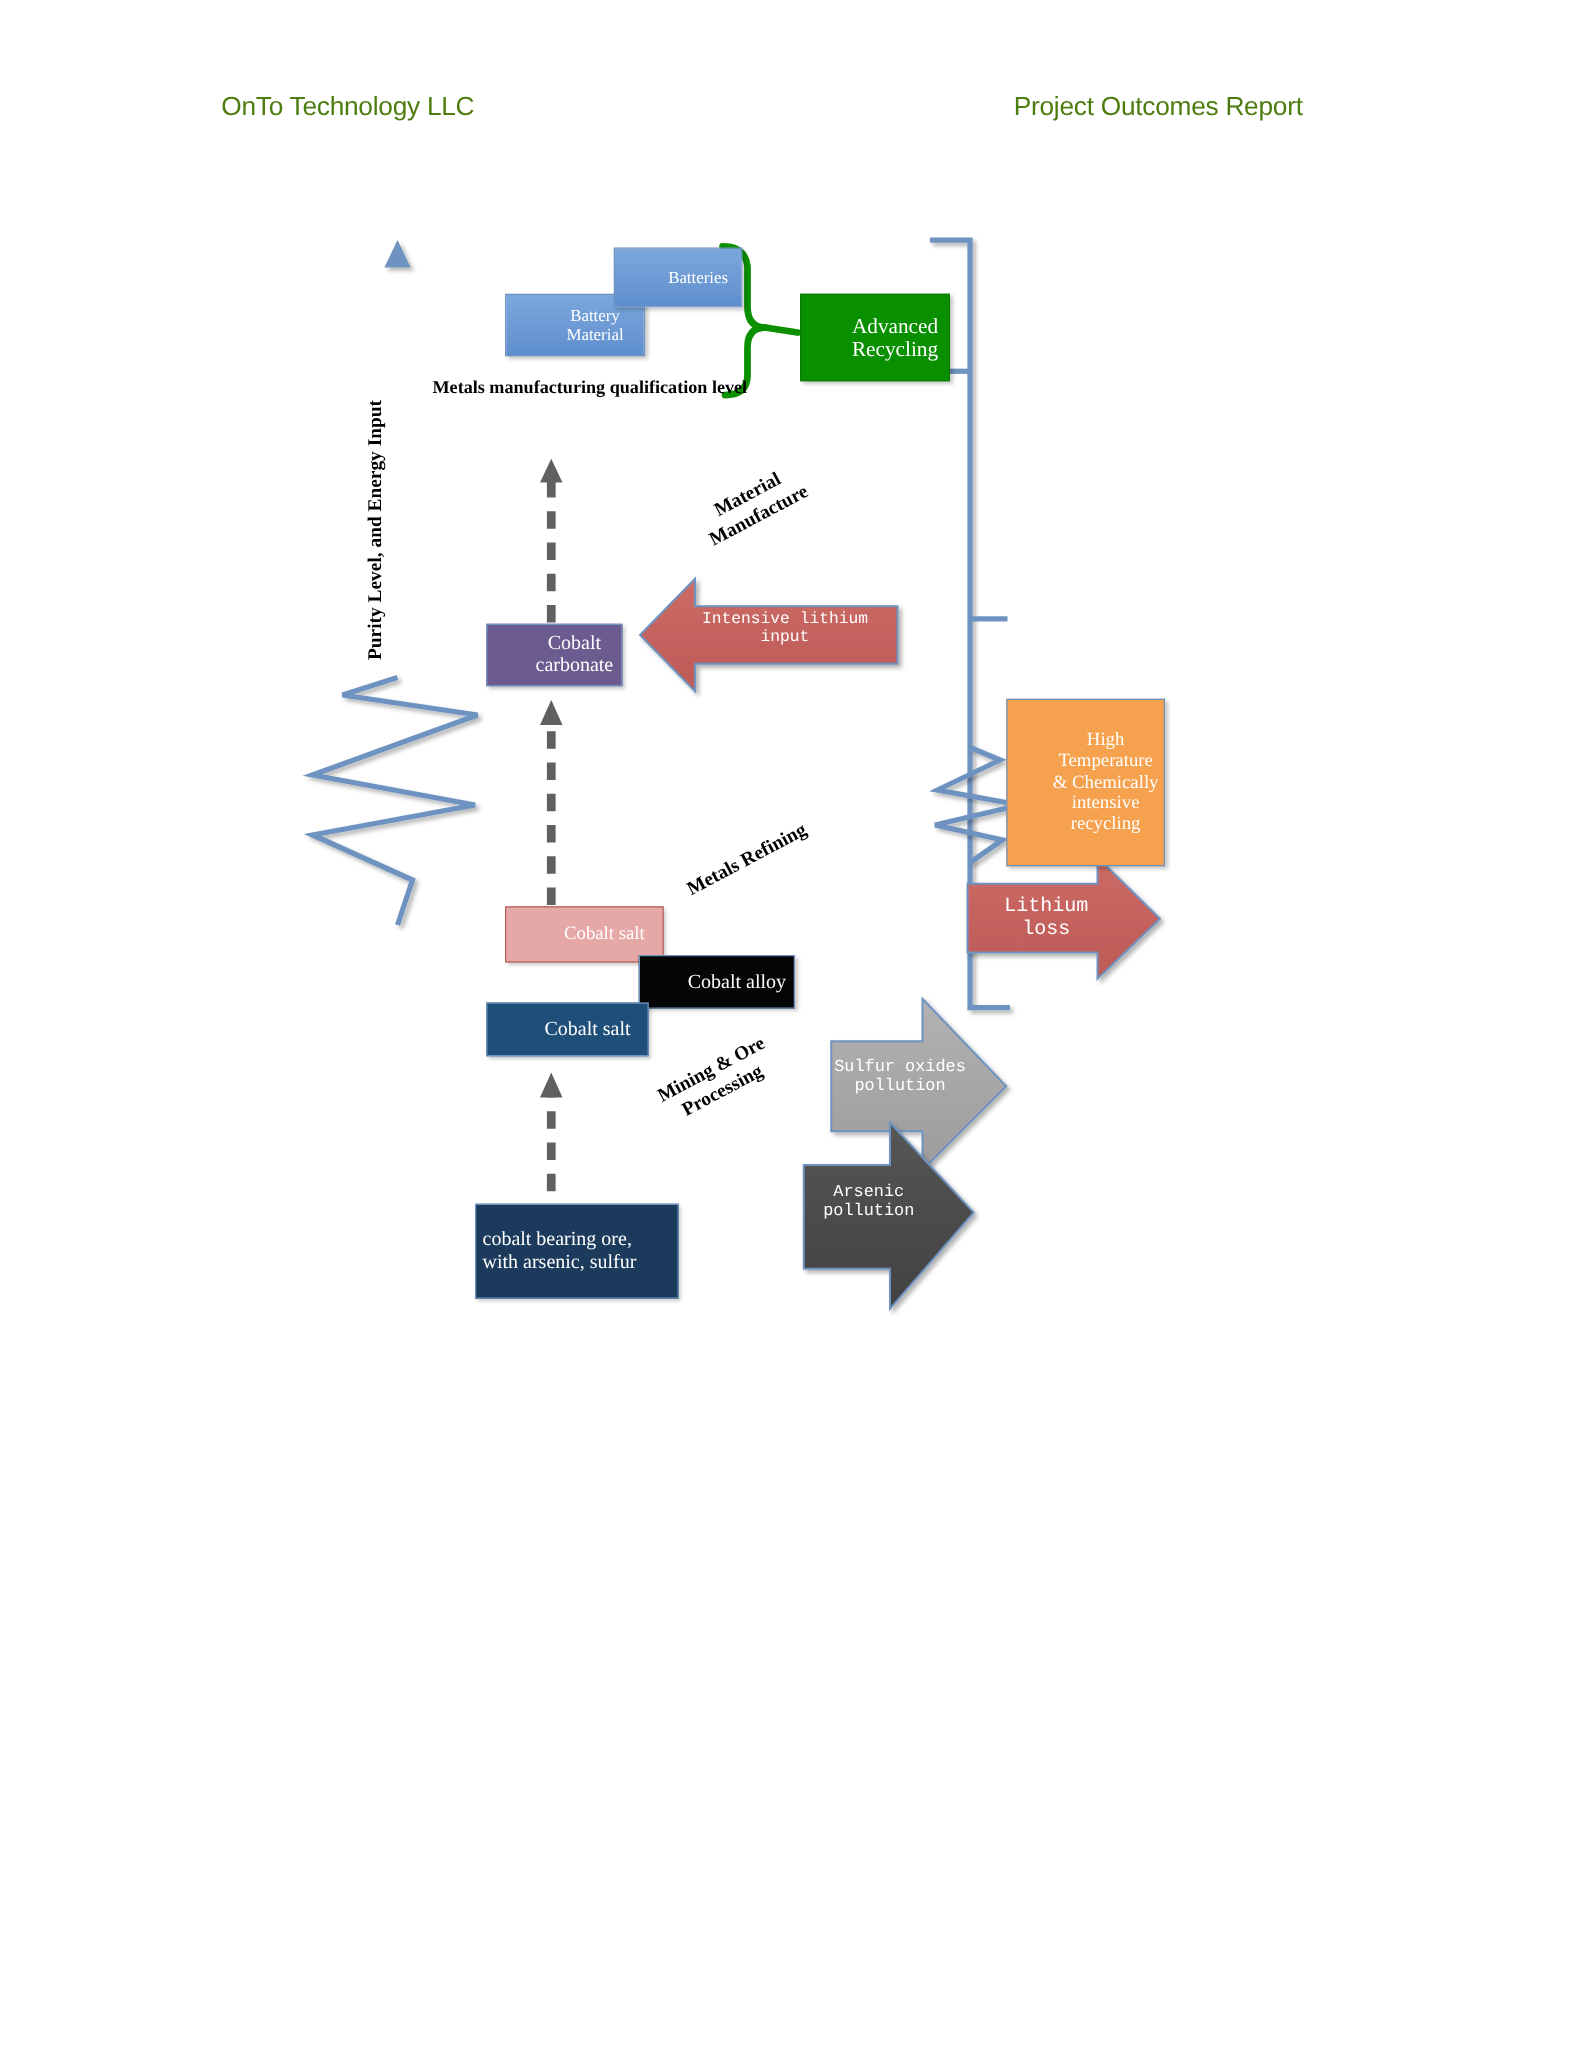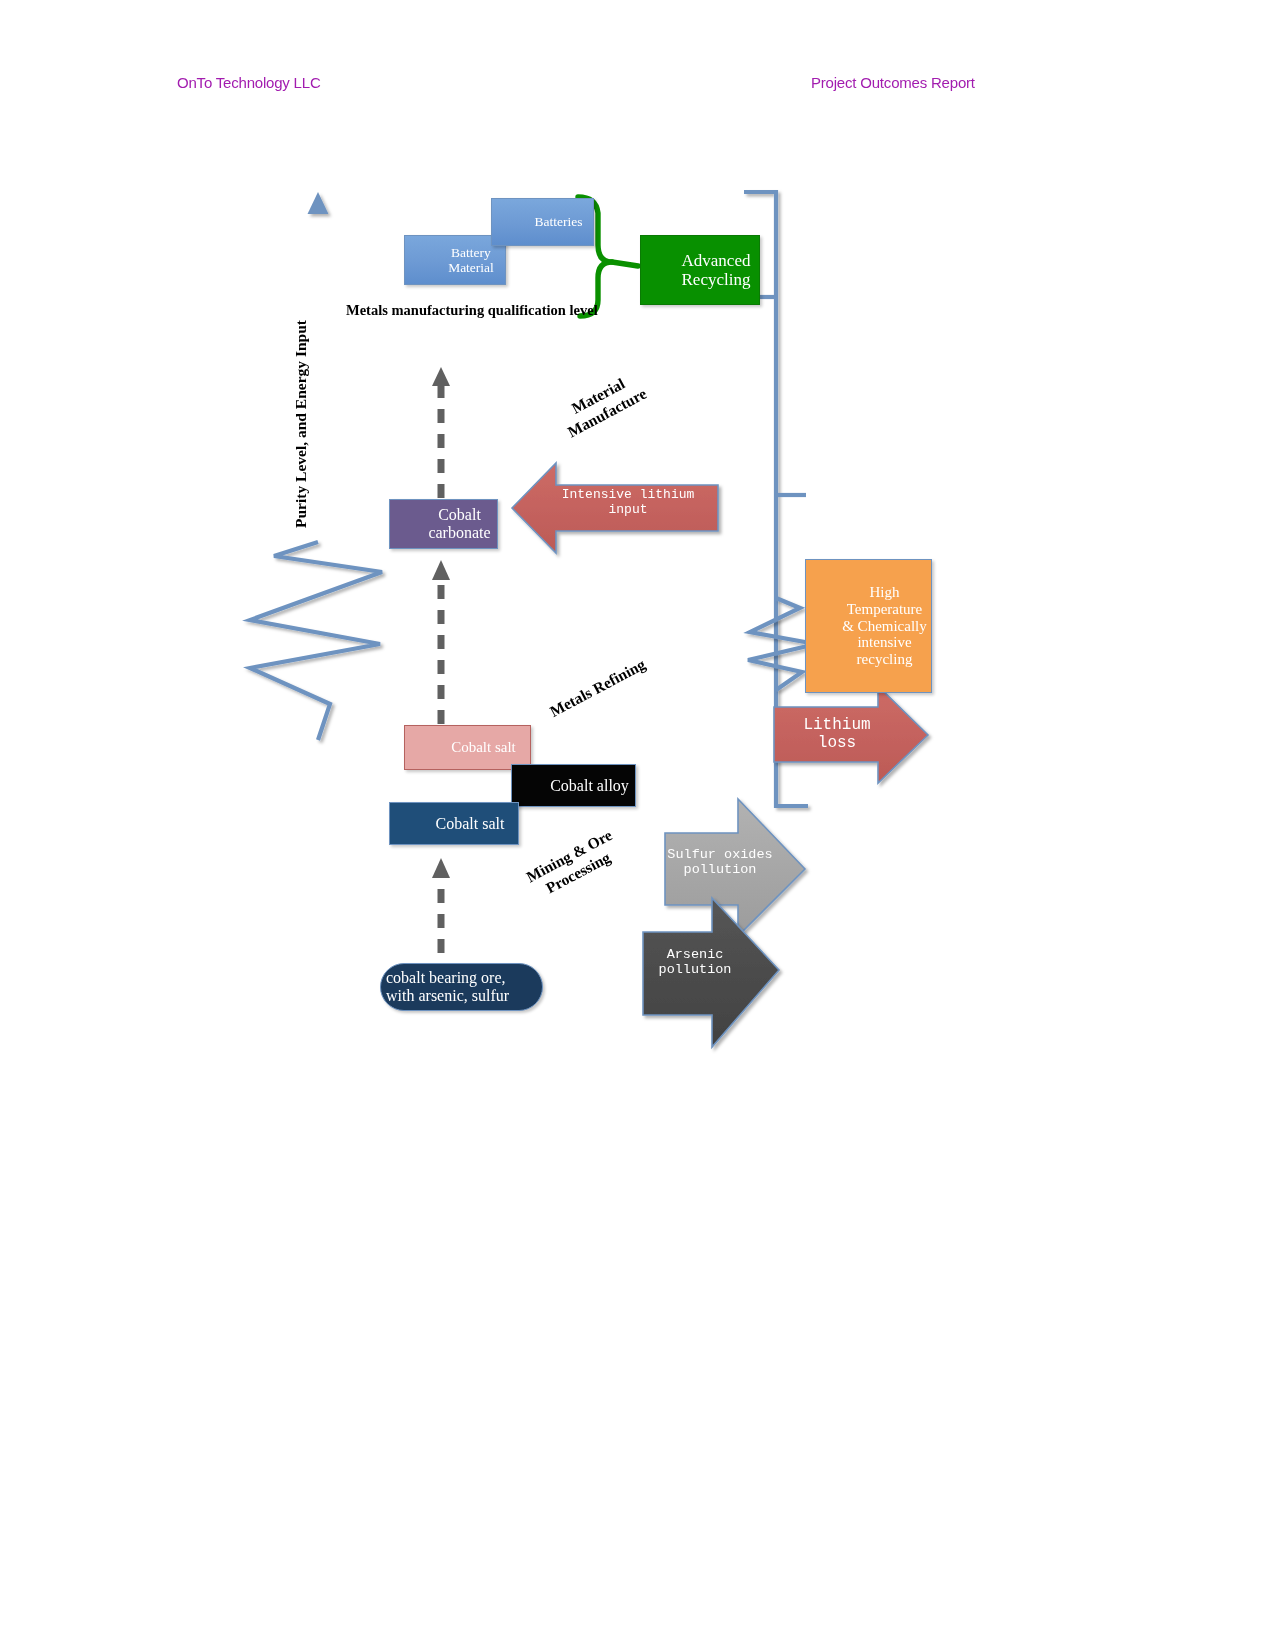--- a/index.html
+++ b/index.html
@@ -18,22 +18,22 @@
   
   #header {
     position: absolute;
     left: 0; top: 0;
     width: 1275px;
     height: 140px;
   }
   .hdr-text {
     position: absolute;
     font-family: "Liberation Sans", sans-serif;
-    font-size: 15px;
-    color: #a21caf;
+    font-size: 21px;
+    color: #4d7c0f;
     white-space: nowrap;
     letter-spacing: -0.2px;
   }
   #hdr-line1 { left: 177px; top: 74px; }
   #hdr-line2 { left: 177px; top: 97px; }
   #hdr-right { left: 811px; top: 74px; }
 
   
   #diagram {
     position: absolute;
@@ -59,21 +59,21 @@
     color: #ffffff;
     font-family: "Liberation Serif", serif;
     line-height: 1.12;
     border: 1.4px solid #6e93c0;
     box-shadow: 2px 2px 3px rgba(0,0,0,0.22);
     padding-left: 32px;
   }
 
   #box-battery-material {
     left: 404px; top: 235px;
-    width: 102px; height: 50px;
+    width: 112px; height: 50px;
     background: linear-gradient(180deg,#7aa7dc 0%, #6d9ad4 55%, #5e8ecd 100%);
     font-size: 13.5px;
   }
   #box-batteries {
     left: 491px; top: 198px;
     width: 103px; height: 48px;
     background: linear-gradient(180deg,#7aa7dc 0%, #6d9ad4 55%, #5e8ecd 100%);
     font-size: 13.5px;
   }
   #box-advanced-recycling {
@@ -104,25 +104,24 @@
     margin-left: 44px;
   }
   #box-cobalt-salt-blue {
     left: 389px; top: 802px;
     width: 130px; height: 43px;
     background: #1f4e79;
     font-size: 16px;
   }
   #box-ore {
     left: 380px; top: 963px;
-    width: 163px; height: 48px;
+    width: 163px; height: 76px;
     background: #1b3a5c;
     font-size: 16px;
     padding: 0 5px;
-    border-radius: 26px;
   }
   #box-ore .inner { text-align: left; width: 100%; }
   #box-high-temp {
     left: 805px; top: 559px;
     width: 127px; height: 134px;
     background: #f6a councils;
     background: #f6a14d;
     border: 1.4px solid #6e93c0;
     font-size: 15px;
   }

